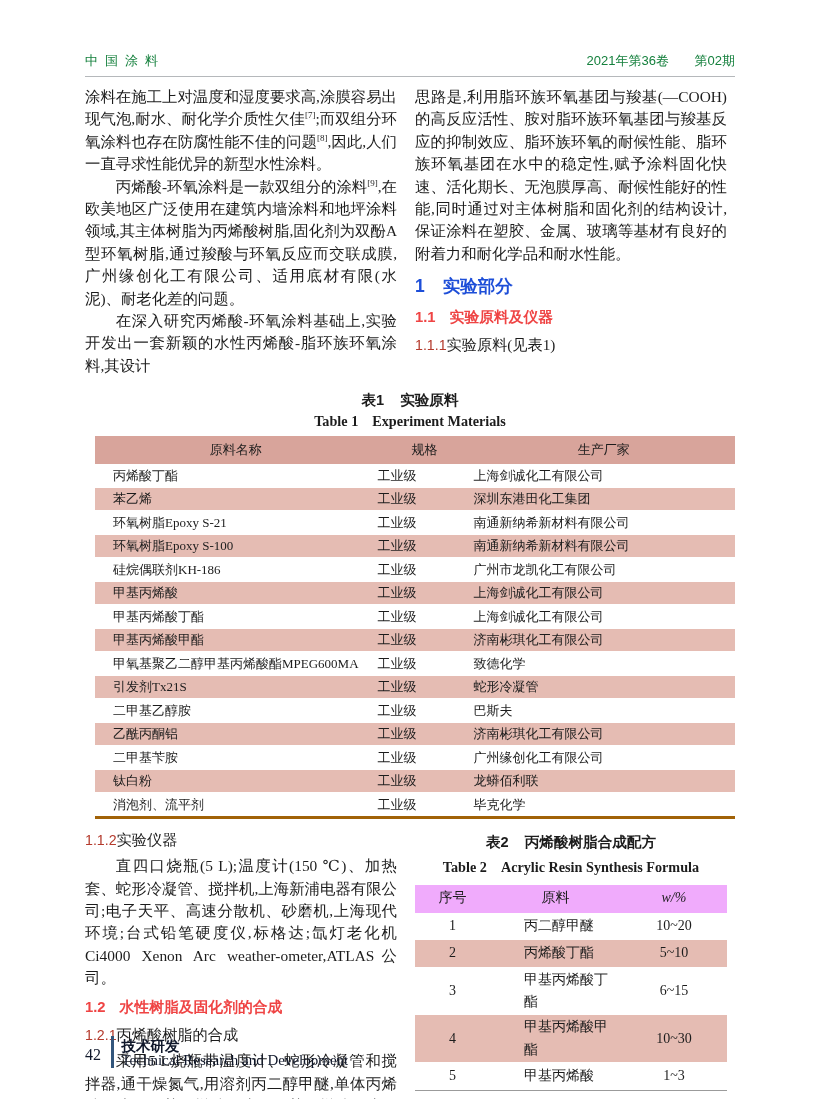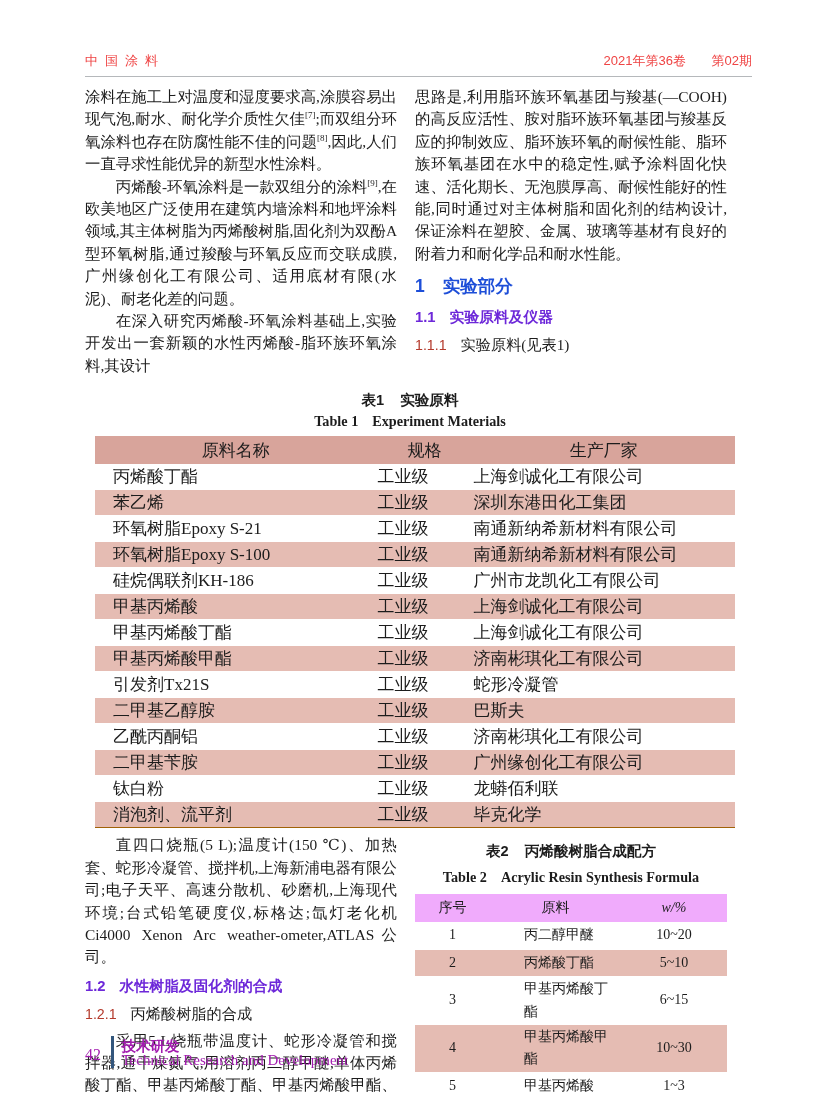--- a/index.html
+++ b/index.html
@@ -2,73 +2,73 @@
 <html lang="zh"><head>
 <meta charset="utf-8">
 <style>
   html,body{margin:0;padding:0;background:#ffffff;}
   .page{
     position:relative;width:816px;height:1099px;overflow:hidden;background:#fff;
     font-family:"Liberation Serif","DejaVu Serif",serif;color:#1c1c1c;
   }
   
   .runhead{
-    position:absolute;left:85px;right:64px;top:52px;
+    position:absolute;left:85px;right:81px;top:52px;
     display:flex;justify-content:space-between;align-items:flex-end;
     font-family:"Liberation Sans","DejaVu Sans",sans-serif;
-    color:#ef4444;font-size:13px;
+    color:#15803d;font-size:13px;
     border-bottom:1px solid #b5b8bb;padding-bottom:6px;
   }
   .runhead .journal{letter-spacing:7px;}
   .runhead .issue span{margin-left:22px;}
   
   .content{position:absolute;left:85px;right:81px;top:86px;}
   .cols{display:flex;gap:18px;}
   .col{width:312px;font-size:15.4px;line-height:22.4px;text-align:justify;}
   p{margin:0;}
   .indent{text-indent:2em;}
   sup{font-size:9px;line-height:0;}
   
   .h1{font-family:"Liberation Sans","DejaVu Sans",sans-serif;
       color:#1d4ed8;font-weight:bold;font-size:17.5px;margin:10px 0 8px 0;}
   .h1 .num{margin-right:18px;}
   .h2{font-family:"Liberation Sans","DejaVu Sans",sans-serif;
-      color:#6d28d9;font-weight:bold;font-size:14.8px;margin:6px 0 6px 0;}
+      color:#ef4444;font-weight:bold;font-size:14.8px;margin:6px 0 6px 0;}
   .h2 .num{margin-right:14px;}
   .h3{font-size:15.2px;margin:4px 0 4px 0;}
   .h3 .num{color:#b43a2c;font-family:"Liberation Sans","DejaVu Sans",sans-serif;
-      font-size:14.2px;margin-right:14px;}
+      font-size:14.2px;}
   
   .tbl-title-cn{font-family:"Liberation Sans","DejaVu Sans",sans-serif;
       font-weight:bold;font-size:14.6px;text-align:center;margin-top:6px;}
   .tbl-title-cn .lbl{margin-right:16px;}
   .tbl-title-en{font-weight:bold;font-size:14.2px;text-align:center;margin:3px 0 6px 0;}
   .tbl-title-en .lbl{margin-right:14px;}
-  table{border-collapse:collapse;font-size:17px;}
+  table{border-collapse:collapse;font-size:13px;}
   th{font-weight:normal;}
   
   .t1wrap{margin:14px 0 6px 0;}
   .t1{width:calc(100% - 10px);margin-left:10px;}
   .t1 th{background:#d8a49b;height:26px;text-align:center;}
   .t1 td{height:20.5px;border-bottom:1.5px solid #fff;}
   .t1 td:first-child{text-align:left;padding-left:18px;}
   .t1 tbody tr:nth-child(even){background:#e5bcb3;}
-  .t1 tbody tr:last-child td{border-bottom:1px solid #a16207;font-family:Liberation Serif, serif;}
+  .t1 tbody tr:last-child td{border-bottom:3px solid #a16207;font-family:Liberation Serif, serif;}
   .t1 col.c1{width:44%;} .t1 col.c2{width:15%;} .t1 col.c3{width:41%;}
   
   .t2{width:100%;margin-bottom:10px;font-size:14px;}
   .t2 th{background:#f0abfc;height:26px;text-align:center;}
   .t2 th.whead{font-style:italic;}
   .t2 td{height:24.5px;text-align:center;border-bottom:1.5px solid #fff;}
   .t2 td:nth-child(2){text-align:left;padding-left:34px;}
   .t2 tbody tr:nth-child(even){background:#e5bcb3;}
   .t2 tbody tr:last-child td{border-bottom:1px solid #9b9b9b;}
   .t2 col.c1{width:24%;} .t2 col.c2{width:42%;} .t2 col.c3{width:34%;}
   
-  .footer{position:absolute;left:85px;top:1036px;display:flex;align-items:center;color:#a21caf;}
+  .footer{position:absolute;left:85px;top:1036px;display:flex;align-items:center;color:#0f172a;}
   .footer .pagenum{font-size:16px;margin-right:10px;align-self:flex-end;padding-bottom:4px;}
   .footer .vbar{width:2.5px;height:32px;background:#33567c;margin-right:8px;}
   .fcn{font-family:"Liberation Sans","DejaVu Sans",sans-serif;font-weight:bold;font-size:14.5px;line-height:16px;}
   .fen{font-size:15px;line-height:12px;}
   .mt6{margin-top:6px;}
 </style>
 </head>
 <body>
 
 <div class="page">
@@ -148,20 +148,25 @@
               <td>甲基丙烯酸丁酯</td>
               <td>工业级</td>
               <td>上海剑诚化工有限公司</td>
             </tr>
             <tr>
               <td>甲基丙烯酸甲酯</td>
               <td>工业级</td>
               <td>济南彬琪化工有限公司</td>
             </tr>
             <tr>
+              <td>甲氧基聚乙二醇甲基丙烯酸酯MPEG600MA</td>
+              <td>工业级</td>
+              <td>致德化学</td>
+            </tr>
+            <tr>
               <td>引发剂Tx21S</td>
               <td>工业级</td>
               <td>蛇形冷凝管</td>
             </tr>
             <tr>
               <td>二甲基乙醇胺</td>
               <td>工业级</td>
               <td>巴斯夫</td>
             </tr>
             <tr>
@@ -183,20 +188,21 @@
               <td>消泡剂、流平剂</td>
               <td>工业级</td>
               <td>毕克化学</td>
             </tr>
           </tbody>
       </table>
     </div>
 
     <div class="cols">
       <div class="col">
+        <div class="h3"><span class="num">1.1.2</span><span>实验仪器</span></div>
         <p class="indent">直四口烧瓶(5 L);温度计(150 ℃)、加热套、蛇形冷凝管、搅拌机,上海新浦电器有限公司;电子天平、高速分散机、砂磨机,上海现代环境;台式铅笔硬度仪,标格达;氙灯老化机Ci4000 Xenon Arc weather-ometer,ATLAS公司。</p>
         <div class="h2 mt6"><span class="num">1.2</span><span>水性树脂及固化剂的合成</span></div>
         <div class="h3"><span class="num">1.2.1</span><span>丙烯酸树脂的合成</span></div>
         <p class="indent">采用5 L烧瓶带温度计、蛇形冷凝管和搅拌器,通干燥氮气,用溶剂丙二醇甲醚,单体丙烯酸丁酯、甲基丙烯酸丁酯、甲基丙烯酸甲酯、甲基丙烯酸、苯乙烯和引发剂Tx21S合成丙烯酸分散体A,合成配方见表2,合成方法参见参考文献[10]。</p>
 
       </div>
       <div class="col">
         <div>
           <div class="tbl-title-cn"><span class="lbl">表2</span><span>丙烯酸树脂合成配方</span></div>
           <div class="tbl-title-en"><span class="lbl">Table 2</span><span>Acrylic Resin Synthesis Formula</span></div>

